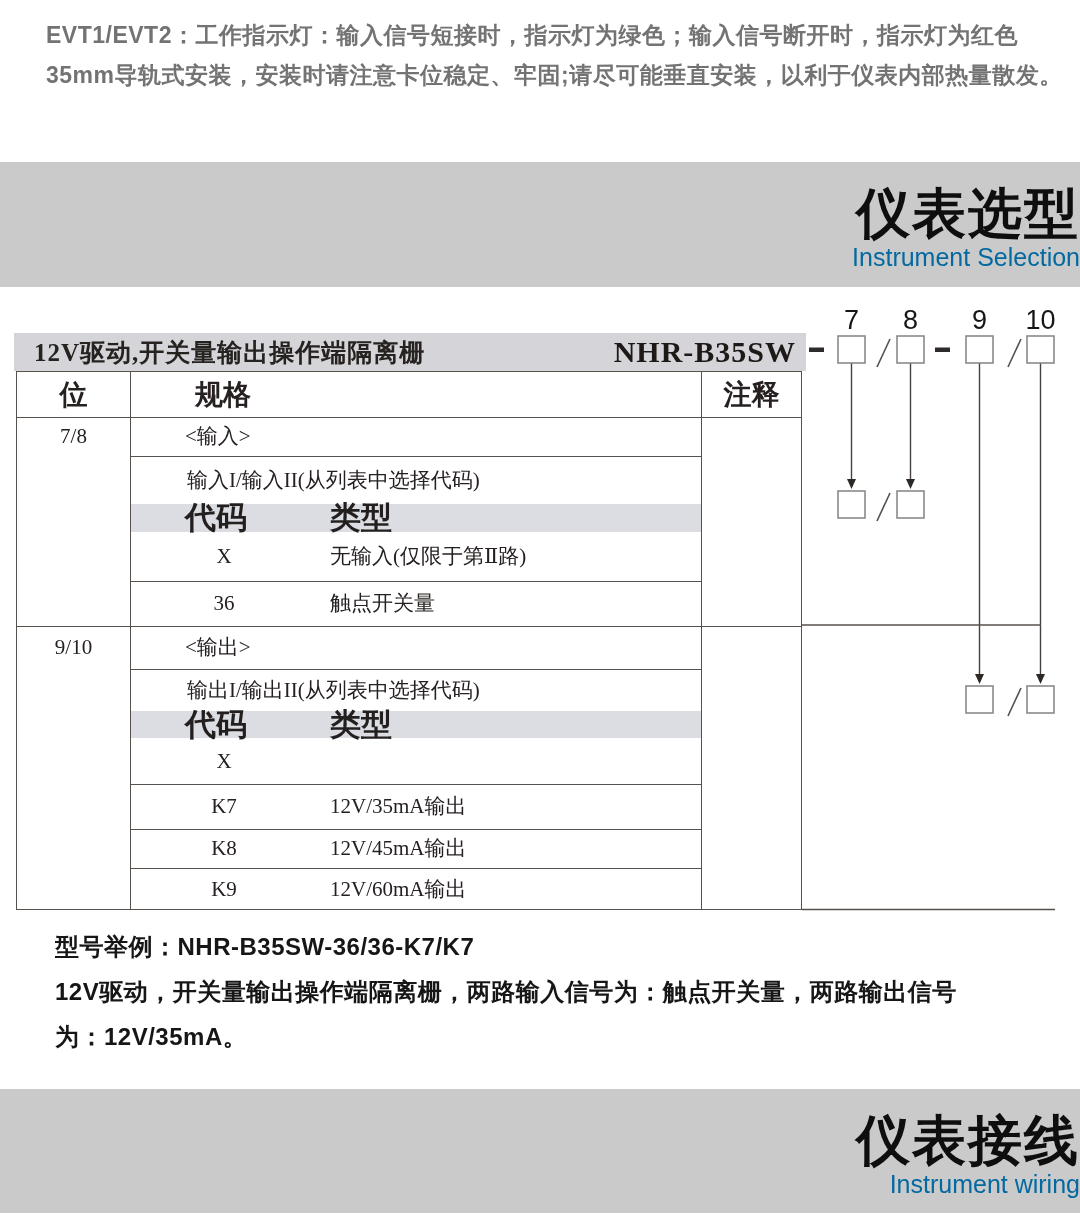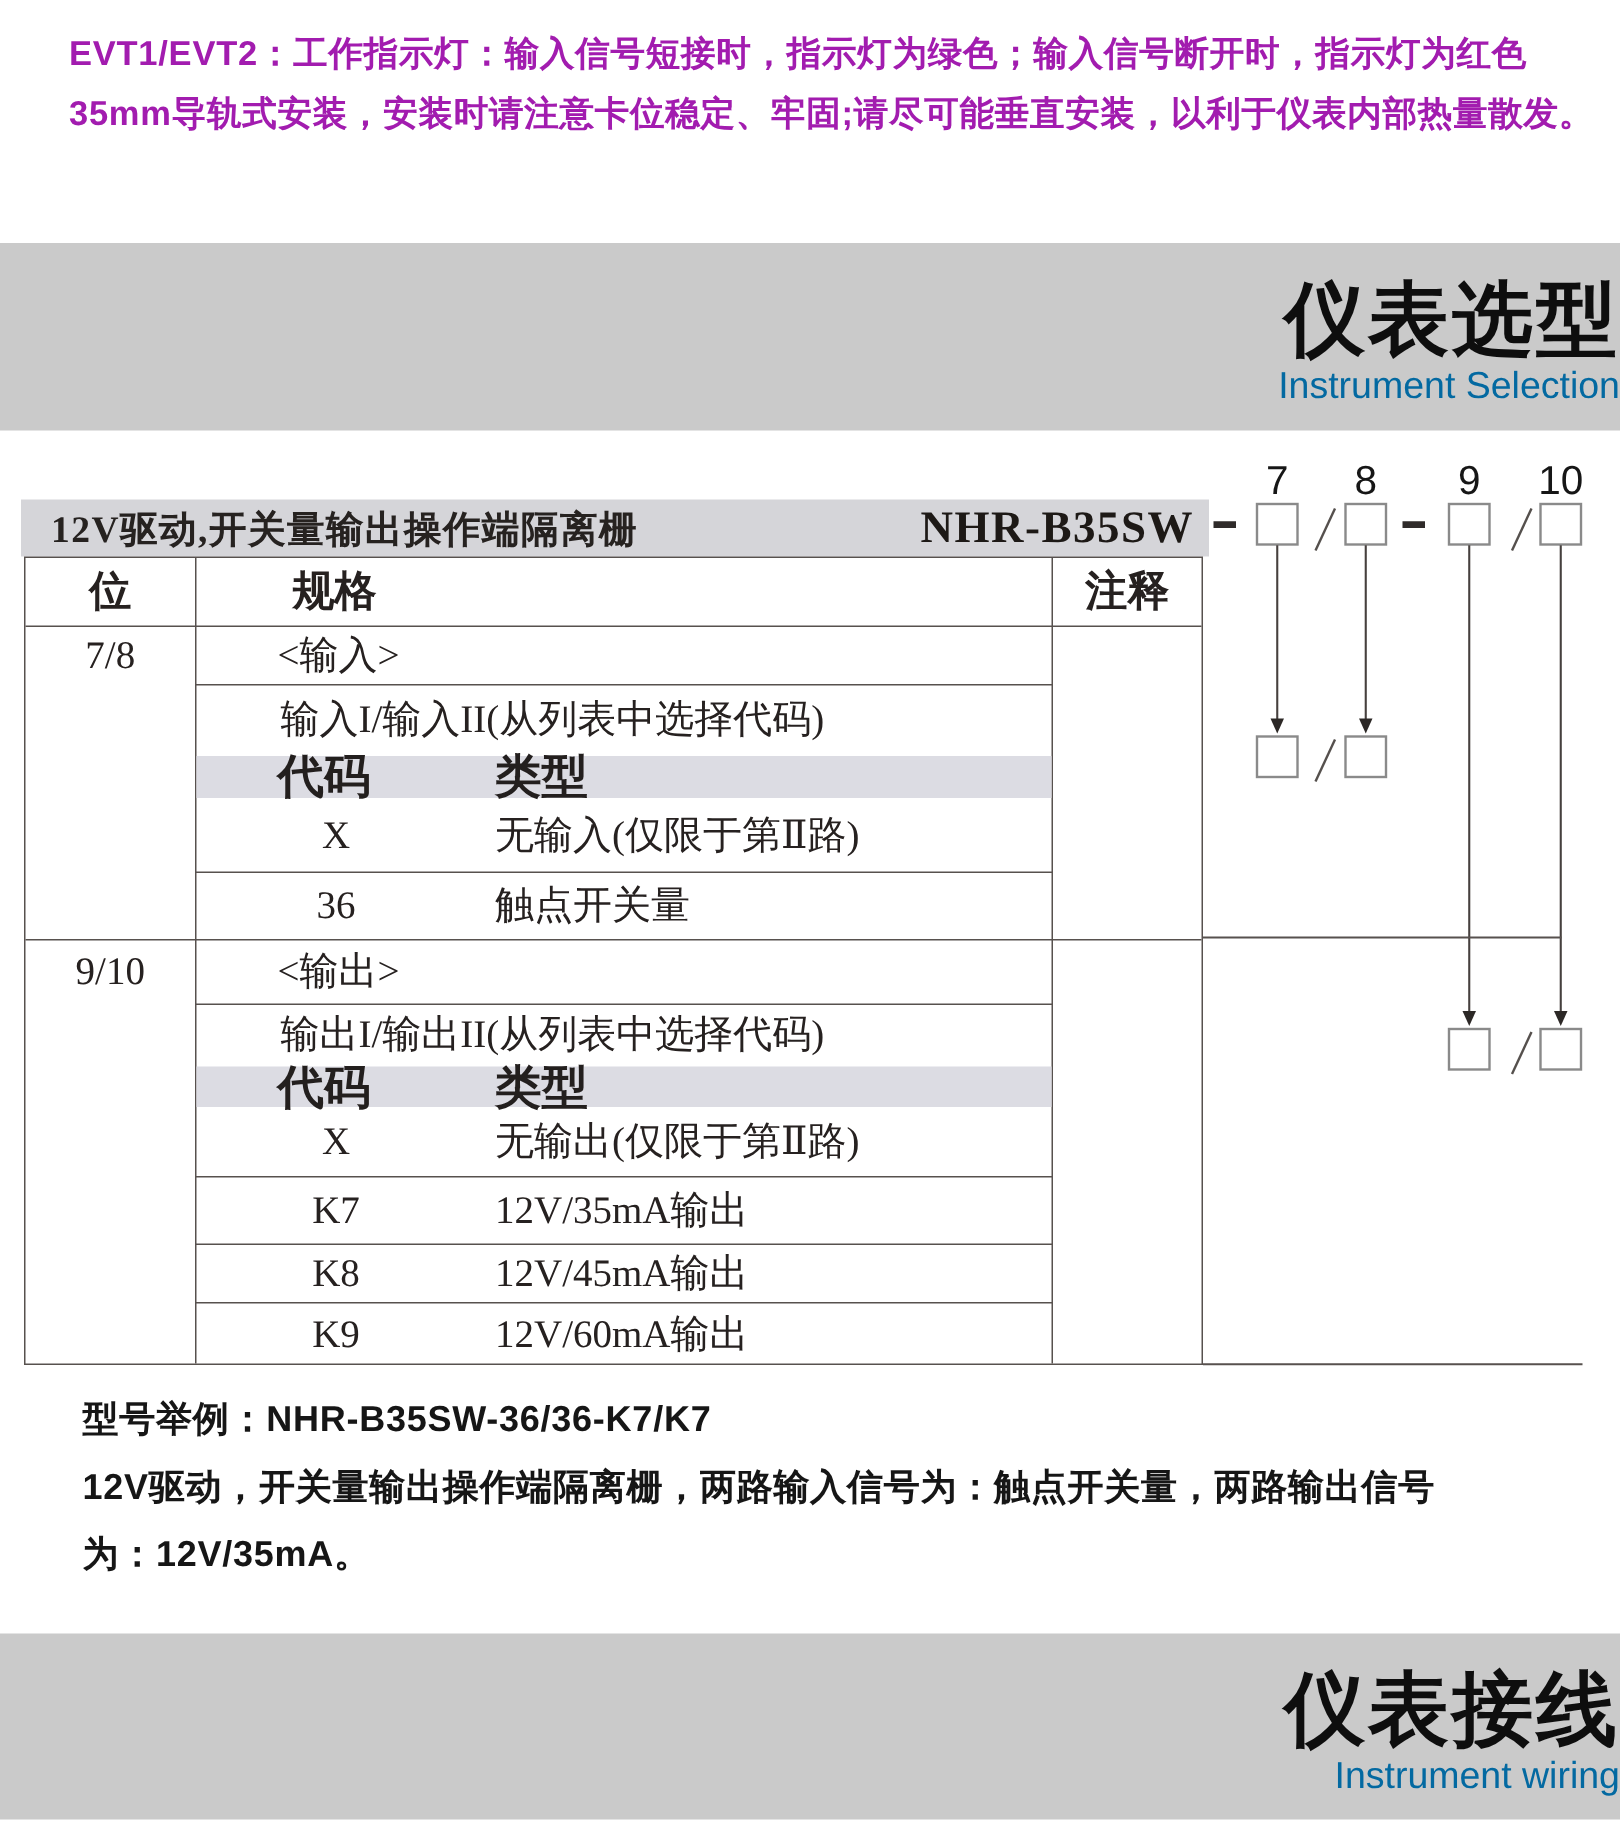--- a/index.html
+++ b/index.html
@@ -5,21 +5,21 @@
   html,body{margin:0;padding:0;}
   body{
     width:1080px;height:1231px;position:relative;background:#ffffff;
     font-family:"Liberation Sans","DejaVu Sans",sans-serif;
     color:#1c1c1c;overflow:hidden;
   }
   .abs{position:absolute;}
 
   
   .intro{left:46px;top:15px;width:1000px;font-size:23px;font-weight:600;
-         color:#a21caf;letter-spacing:0.5px;}
+         color:#737373;letter-spacing:0.5px;}
   .intro .line{height:40px;line-height:40px;white-space:nowrap;}
 
   
   .banner{left:0;width:1080px;background:#cacaca;text-align:right;}
   .banner-selection{top:162px;height:125px;}
   .banner-wiring{top:1089px;height:124px;}
   .banner-title{font-size:54px;font-weight:700;color:#0e0e0e;
                 line-height:58px;margin-top:22px;letter-spacing:2px;}
   .banner-subtitle{font-size:25px;font-weight:400;color:#0369a1;
                    line-height:26px;margin-top:2px;}
@@ -39,21 +39,21 @@
              font-family:"Liberation Serif","DejaVu Serif",serif;color:#262120;}
   .vline{position:absolute;top:0;width:1.4px;height:100%;background:#57514e;}
   .hline{position:absolute;height:1.4px;background:#57514e;}
   .hline.full{left:0;width:100%;}
   .hline.spec{left:113px;width:572px;}
   .grayband{position:absolute;left:114px;width:570px;background:#dcdce3;}
   .cell{position:absolute;white-space:nowrap;}
   .c-center{text-align:center;}
   .th{font-weight:700;font-size:28px;}
   .bandlbl{font-weight:700;font-size:31px;color:#231f1e;}
-  .cellv{font-size:26px;}
+  .cellv{font-size:21px;}
 
   
   .example{left:55px;top:924px;width:980px;font-size:24px;font-weight:600;
            color:#161616;letter-spacing:0.5px;}
   .example .line{height:45px;line-height:45px;white-space:nowrap;}
 
   
   svg.diagram{position:absolute;left:0;top:0;width:1080px;height:1231px;
               pointer-events:none;}
   svg.diagram text{font-family:"Liberation Sans","DejaVu Sans",sans-serif;
@@ -108,21 +108,20 @@
   <div class="cell cellv c-center" style="left:168px;top:209px;width:78px;height:45px;line-height:45px">36</div>
   <div class="cell cellv" style="left:313px;top:209px;height:45px;line-height:45px">触点开关量</div>
 
   <div class="cell cellv c-center" style="left:0;top:254px;width:113px;height:43px;line-height:43px">9/10</div>
   <div class="cell cellv" style="left:168px;top:254px;height:43px;line-height:43px">&lt;输出&gt;</div>
   <div class="cell cellv" style="left:170px;top:297px;height:42px;line-height:42px">输出I/输出II(从列表中选择代码)</div>
   <div class="cell bandlbl" style="left:168px;top:339px;height:27px;line-height:27px">代码</div>
   <div class="cell bandlbl" style="left:313px;top:339px;height:27px;line-height:27px">类型</div>
 
   <div class="cell cellv c-center" style="left:168px;top:366px;width:78px;height:46px;line-height:46px">X</div>
-  <div class="cell cellv" style="left:313px;top:366px;height:46px;line-height:46px">无输出(仅限于第Ⅱ路)</div>
   <div class="cell cellv c-center" style="left:168px;top:412px;width:78px;height:45px;line-height:45px">K7</div>
   <div class="cell cellv" style="left:313px;top:412px;height:45px;line-height:45px">12V/35mA输出</div>
   <div class="cell cellv c-center" style="left:168px;top:457px;width:78px;height:39px;line-height:39px">K8</div>
   <div class="cell cellv" style="left:313px;top:457px;height:39px;line-height:39px">12V/45mA输出</div>
   <div class="cell cellv c-center" style="left:168px;top:496px;width:78px;height:43px;line-height:43px">K9</div>
   <div class="cell cellv" style="left:313px;top:496px;height:43px;line-height:43px">12V/60mA输出</div>
 </div>
 
 <svg class="diagram" viewBox="0 0 1080 1231">
 

